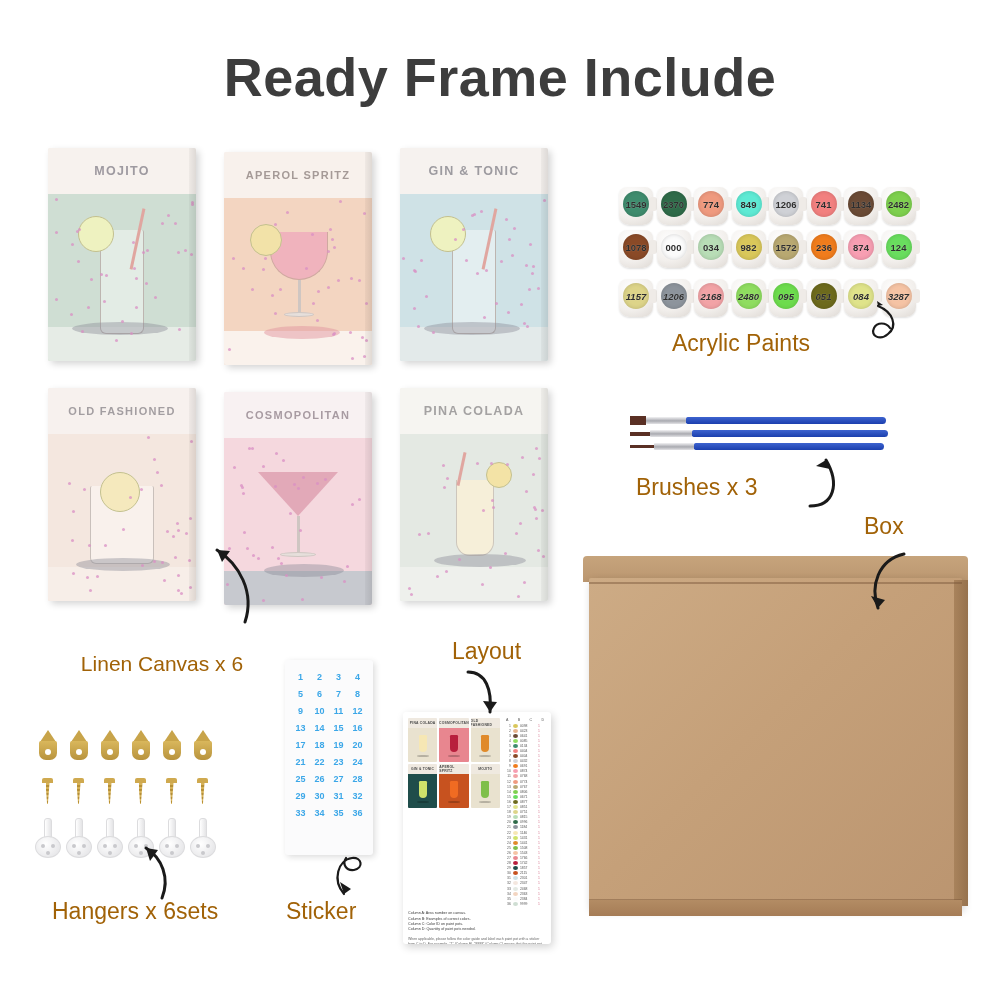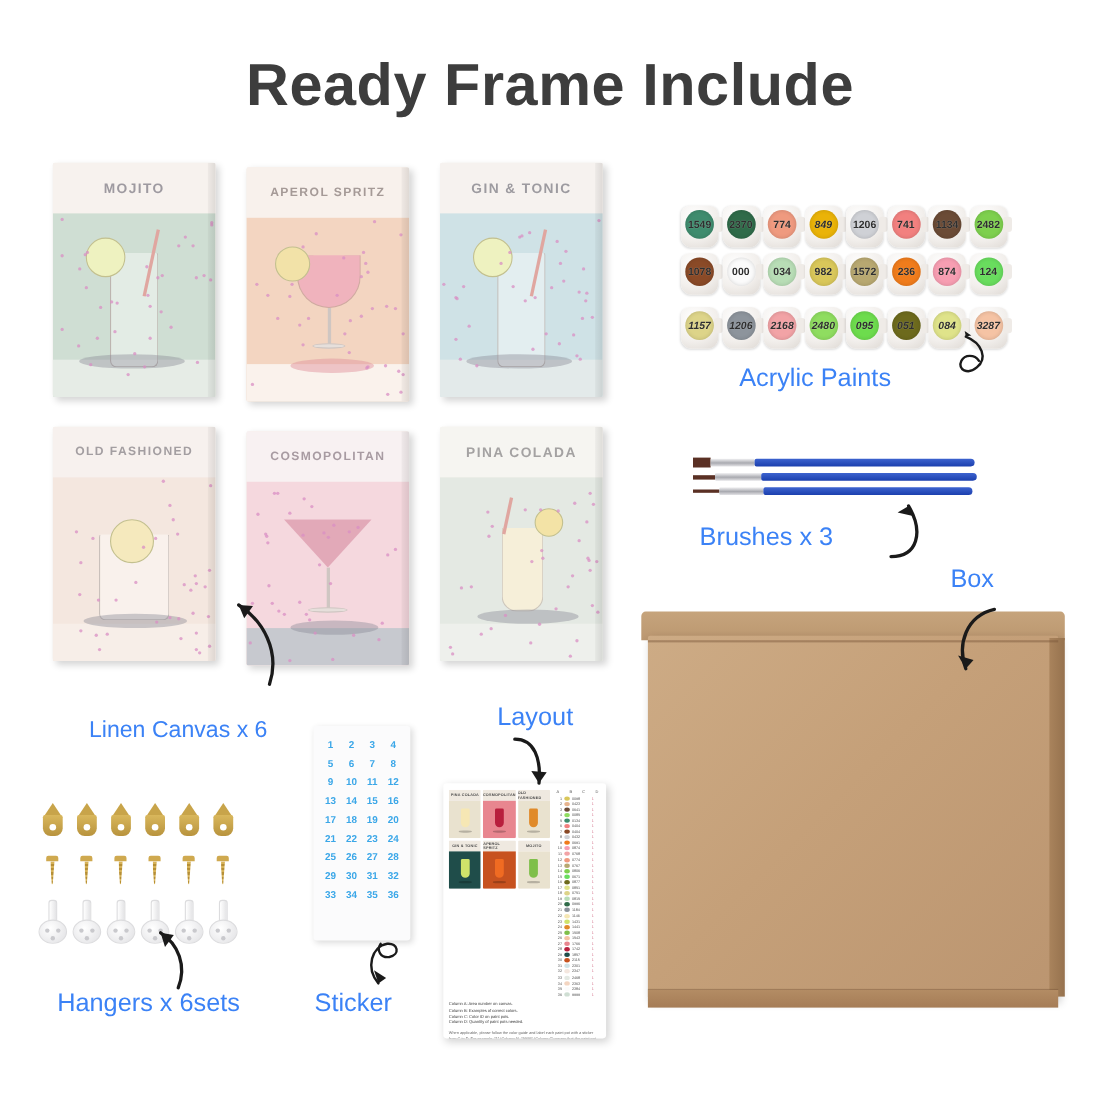--- a/index.html
+++ b/index.html
@@ -188,21 +188,21 @@
   .lg-row { display: flex; align-items: center; gap: 2px; height: 5.1px; }
   .lg-a { font-size: 3.4px; color: #555; width: 7px; text-align: right; }
   .lg-b { width: 5px; height: 4px; border-radius: 50%; }
   .lg-c { font-size: 3.4px; color: #555; width: 16px; }
   .lg-d { font-size: 3.4px; color: #d4738c; width: 5px; }
   .ls-text { margin-top: 5px; }
   .ls-text .col-line { font-size: 3.7px; color: #3a3a3a; line-height: 1.45; }
   .ls-para { font-size: 3.5px; color: #666; line-height: 1.4; margin-top: 4px; }
 
   
-  .callout { position: absolute; color: #3b82f6; font-size: 21px; white-space: nowrap; }
+  .callout { position: absolute; color: #a16207; font-size: 21px; white-space: nowrap; }
   .callout.big { font-size: 23px; }
   .callout.center { text-align: center; }
   .arrow { position: absolute; overflow: visible; }
 </style>
 </head>
 <body>
 
 <div id="page">
 
   <div class="page-title">Ready Frame Include</div>
@@ -535,21 +535,21 @@
         <div class="pot" style="left: 75px;">
           <div class="body"></div>
           <div class="tab"></div>
           <div class="cap" style="background: rgb(239, 154, 127);">
             <span>774</span>
           </div>
         </div>
         <div class="pot" style="left: 112.5px;">
           <div class="body"></div>
           <div class="tab"></div>
-          <div class="cap" style="background: #eab308; font-style: italic;">
+          <div class="cap" style="background: #5eead4;">
             <span>849</span>
           </div>
         </div>
         <div class="pot" style="left: 150px;">
           <div class="body"></div>
           <div class="tab"></div>
           <div class="cap" style="background: rgb(207, 209, 214);">
             <span>1206</span>
           </div>
         </div>

